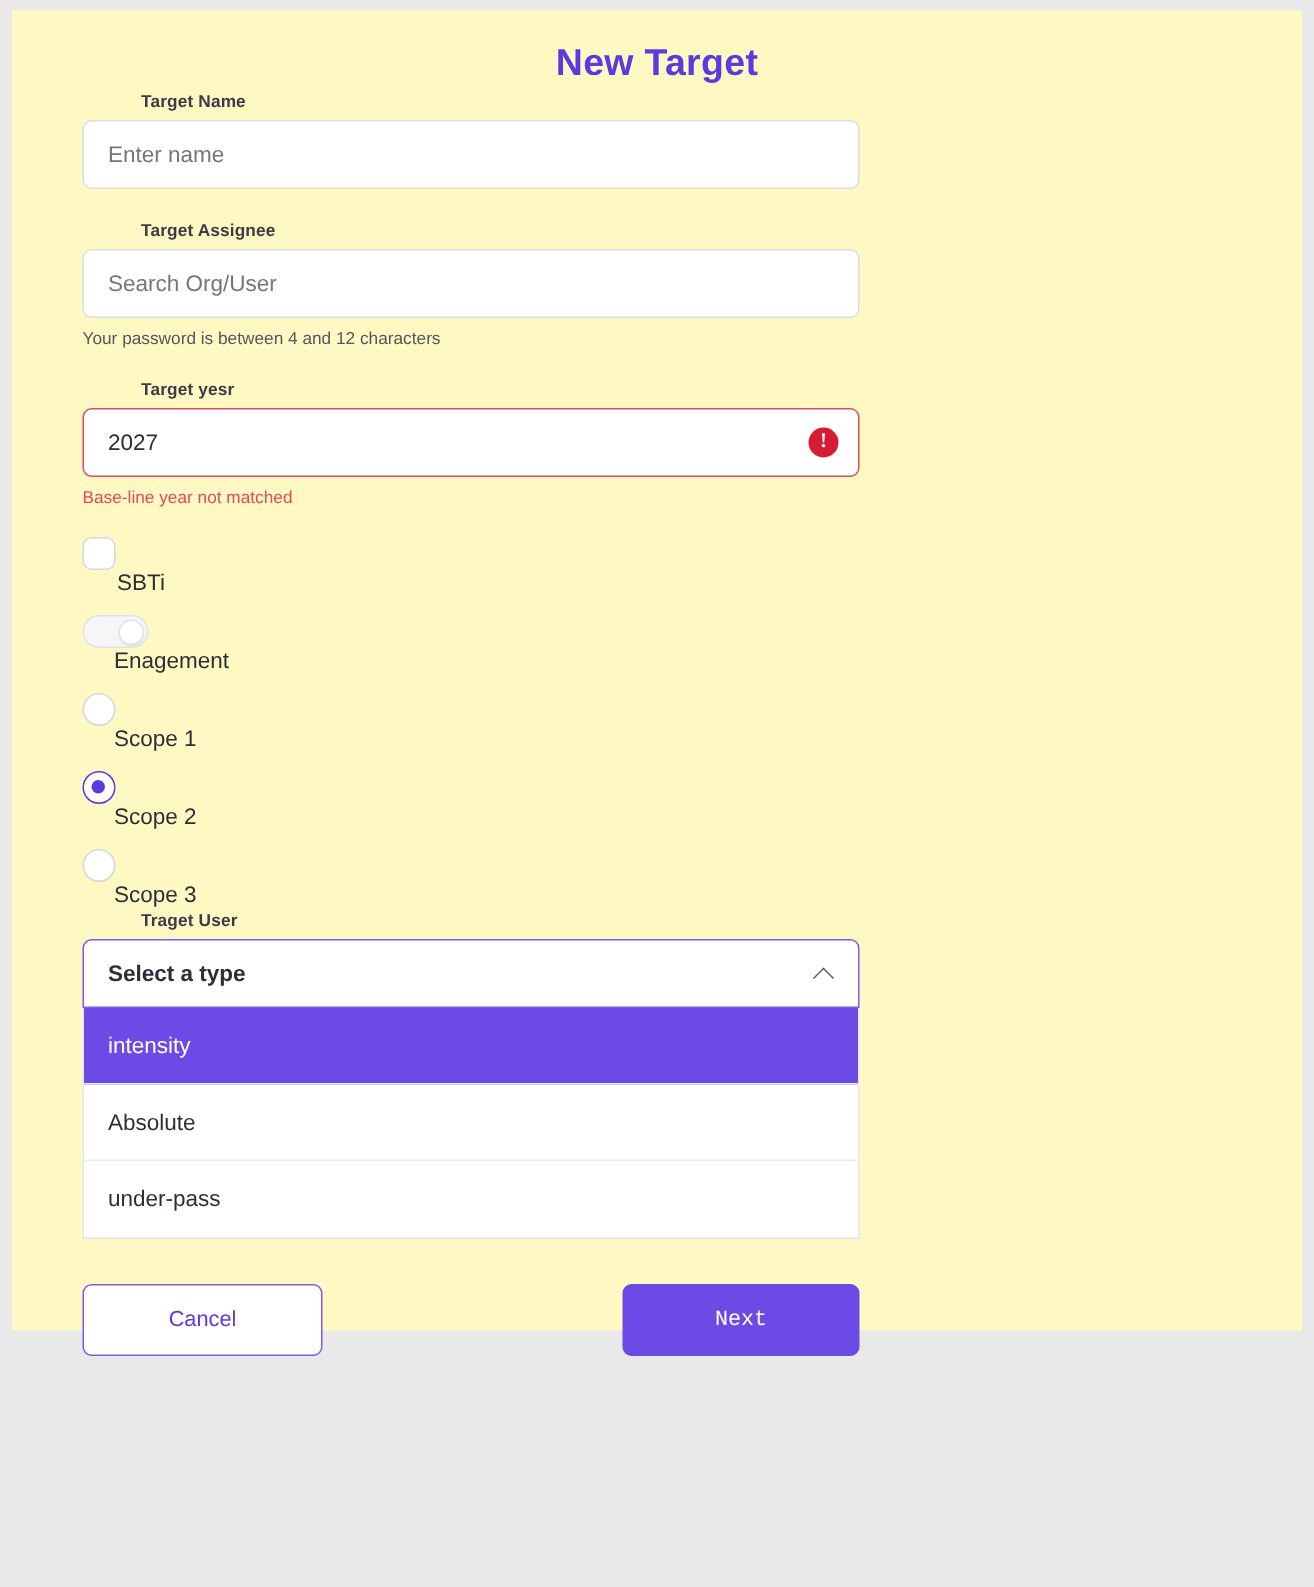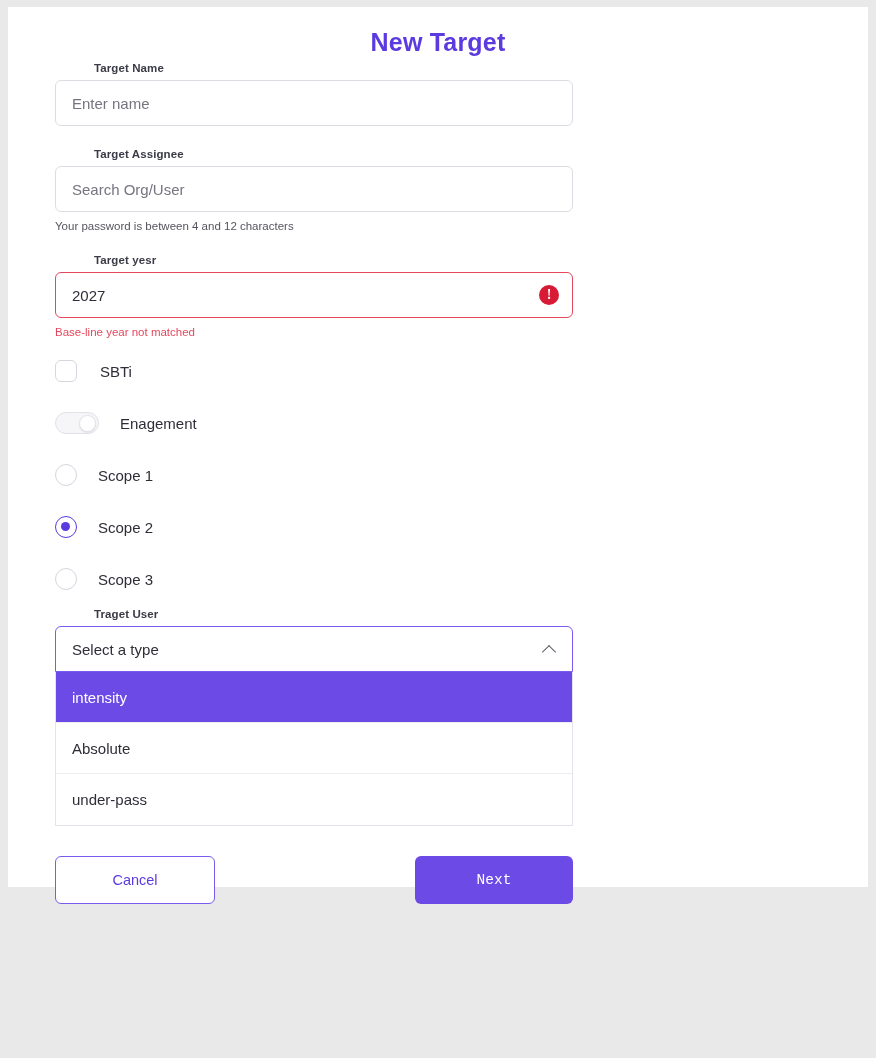--- a/index.html
+++ b/index.html
@@ -25,21 +25,21 @@
     left: 0; top: 0;
     width: 876px; height: 7px;
     background: #e9e9e9;
   }
   .card {
     position: absolute;
     left: 8px;
     top: 7px;
     width: 860px;
     height: 880px;
-    background: #ffffff;
+    background: #fef9c3;
   }
   .title {
     position: absolute;
     left: 0;
     top: 21px;
     width: 860px;
     text-align: center;
     font-size: 25px;
     font-weight: bold;
     color: #5b3ae0;
@@ -100,22 +100,23 @@
     font-family: "Liberation Serif", serif;
   }
   .error-text {
     font-size: 11.5px;
     color: #e4485d;
     margin-top: 8px;
   }
 
   .option-row {
     display: flex;
-    align-items: center;
+    align-items: flex-start;
     height: 26px;
+    flex-direction: column;
   }
   .checkbox {
     width: 22px; height: 22px;
     border: 1.5px solid #d6d7de;
     border-radius: 6px;
     background: #fff;
     flex: 0 0 auto;
   }
   .opt-label {
     font-size: 15px;
@@ -163,20 +164,21 @@
     height: 46px;
     border: 1.5px solid #7a5bf0;
     border-radius: 6px 6px 0 0;
     background: #fff;
     display: flex;
     align-items: center;
     padding: 0 16px;
     font-size: 15px;
     color: #2e2e38;
     justify-content: space-between;
+    font-weight: bold;
   }
   .chev {
     width: 13px; height: 13px;
     position: relative;
   }
   .chev::before {
     content: "";
     position: absolute;
     left: 1px; top: 4px;
     width: 9px; height: 9px;

